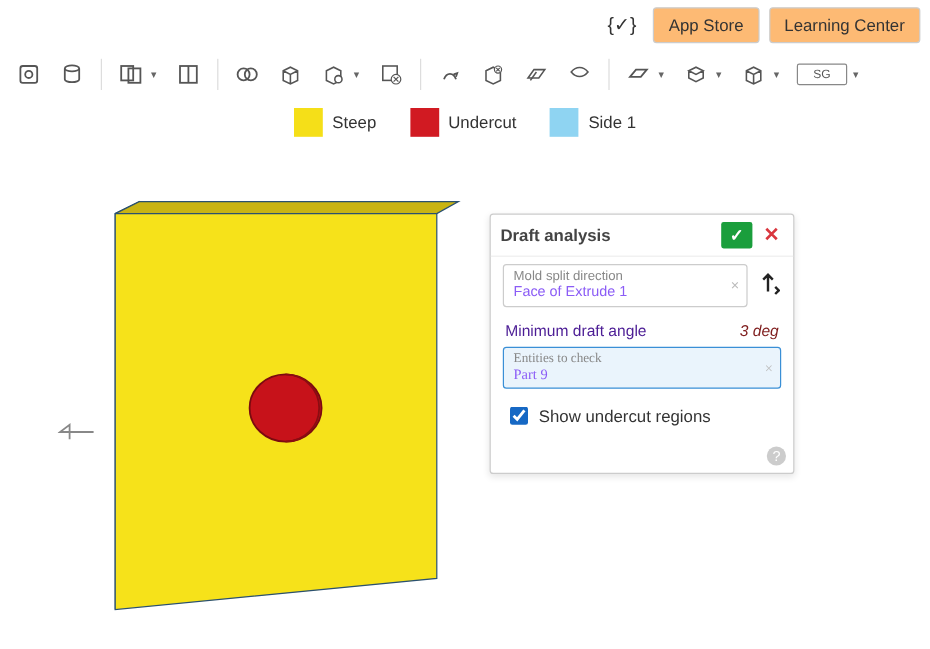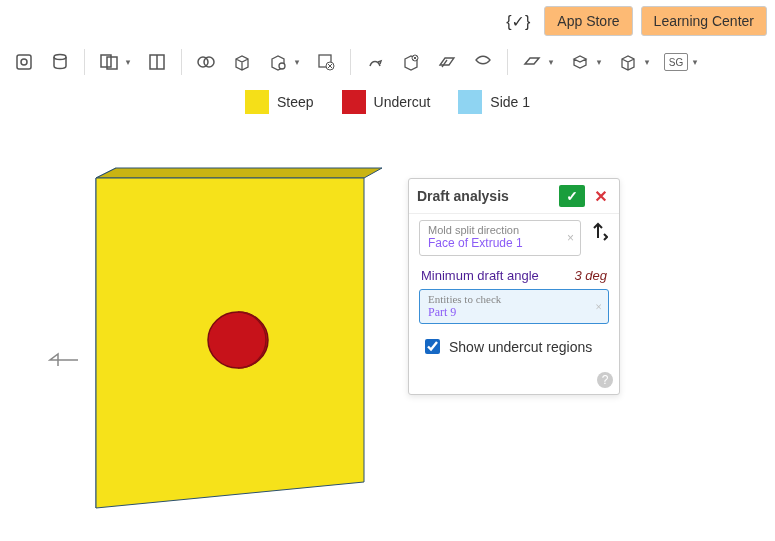--- a/index.html
+++ b/index.html
@@ -113,21 +113,21 @@
     left: 48px;
     width: 32px;
     height: 24px;
     color: #888;
   }
   
   .panel {
     position: absolute;
     top: 178px;
     left: 408px;
-    width: 212px;
+    width: 254px;
     border: 1px solid #ccc;
     border-radius: 3px;
     background: #fff;
     box-shadow: 0 2px 6px rgba(0,0,0,0.1);
   }
   .panel-header {
     display: flex;
     align-items: center;
     padding: 6px 8px;
     border-bottom: 1px solid #eee;
@@ -161,20 +161,21 @@
     justify-content: center;
     cursor: pointer;
     font-size: 16px;
     font-weight: bold;
   }
   .panel-body {
     padding: 6px 10px 8px;
   }
   .field-row {
     display: flex;
+    align-items: center;
     gap: 6px;
     margin-bottom: 6px;
   }
   .input-box {
     flex: 1;
     border: 1px solid #ccc;
     border-radius: 3px;
     padding: 3px 6px 3px 8px;
     position: relative;
   }
@@ -367,21 +368,21 @@
   </div>
   <div class="tool-group">
     <span class="tool-icon">
       <svg width="20" height="20" viewBox="0 0 20 20">
           <path d="M4 7l6-3 6 3v8l-6 3-6-3z M4 7l6 3 6-3 M10 10v8" fill="none" stroke="#555" stroke-width="1.3"></path>
         </svg>
     </span>
     <span class="chev">▾</span>
   </div>
   <div class="tool-group">
-    <span class="tool-icon" style="border:1px solid #888;border-radius:2px;width:24px;height:18px;font-size:10px;">SG</span>
+    <span class="tool-icon" style="border:1px solid #888;border-radius:2px;width:42px;height:18px;font-size:10px;">SG</span>
     <span class="chev">▾</span>
   </div>
 </div>
 
 <div class="legend">
   <div class="legend-item">
     <span class="swatch" style="background:#f5df18"></span>
     <span>Steep</span>
   </div>
   <div class="legend-item">

